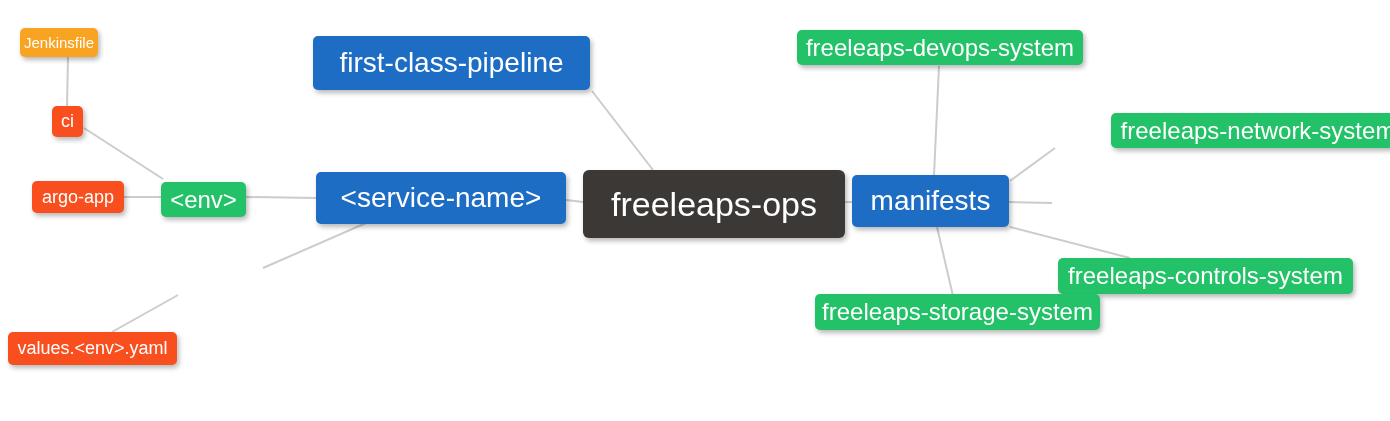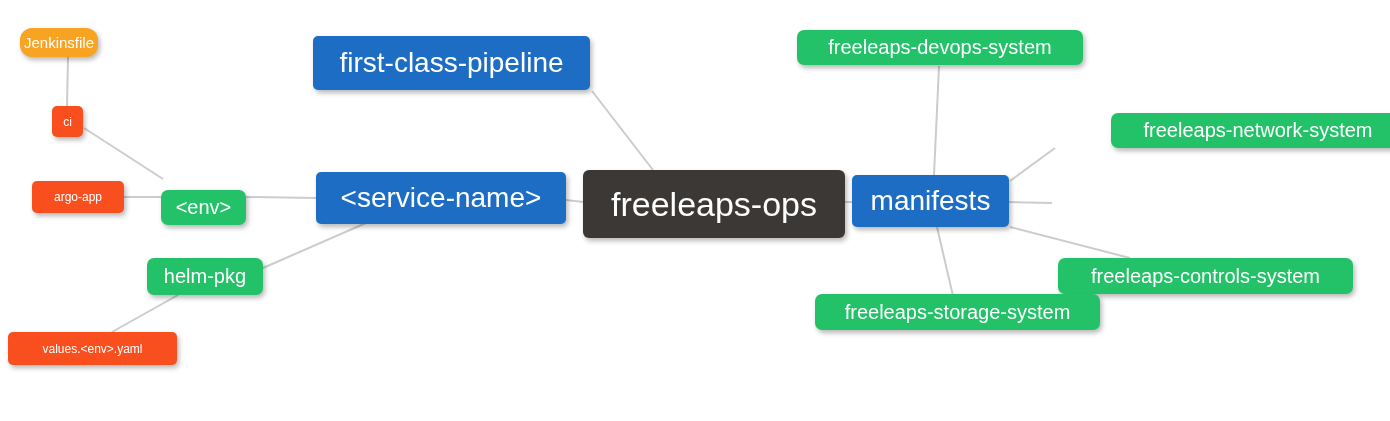--- a/index.html
+++ b/index.html
@@ -25,25 +25,25 @@
     color: #ffffff;
     white-space: nowrap;
     border-radius: 5px;
     box-shadow: 2px 3px 5px rgba(0,0,0,0.28);
     cursor: default;
   }
   .c-root   { background: #3b3836; border-radius: 6px; }
   .c-blue   { background: #1d6dc4; }
   .c-green  { background: #24c268; }
   .c-red    { background: #f94e1d; }
-  .c-orange { background: #f9a322; border-radius: 12px; }
+  .c-orange { background: #f9a322; }
   .f34 { font-size: 34px; }
   .f28 { font-size: 28px; }
-  .f21 { font-size: 20px; border-radius: 7px; }
-  .f17 { font-size: 12px; }
+  .f21 { font-size: 24px; }
+  .f17 { font-size: 18px; }
   .f15 { font-size: 15px; }
 </style>
 </head>
 <body>
 
 <div class="canvas">
 
   <svg class="edges" viewBox="0 0 1390 421">
     <line x1="68" y1="57" x2="67" y2="106"></line>
     <line x1="84" y1="128" x2="163" y2="179"></line>
@@ -66,27 +66,24 @@
   </div>
 
   <div class="node c-red f17" style="left:52px;top:106px;width:31px;height:31px">
     <span>ci</span>
   </div>
 
   <div class="node c-red f17" style="left:32px;top:181px;width:92px;height:32px">
     <span>argo-app</span>
   </div>
 
-  <div class="node c-green f21" style="left:161px;top:190px;width:85px;height:35px">
+  <div class="node c-green f21" style="left:161px;top:182px;width:85px;height:35px">
     <span>&lt;env&gt;</span>
   </div>
 
-  <div class="node c-green f21" style="left:147px;top:258px;width:116px;height:37px">
-    <span>helm-pkg</span>
-  </div>
 
   <div class="node c-red f17" style="left:8px;top:332px;width:169px;height:33px">
     <span>values.&lt;env&gt;.yaml</span>
   </div>
 
   <div class="node c-blue f28" style="left:313px;top:36px;width:277px;height:54px">
     <span>first-class-pipeline</span>
   </div>
 
   <div class="node c-blue f28" style="left:316px;top:172px;width:250px;height:52px">

